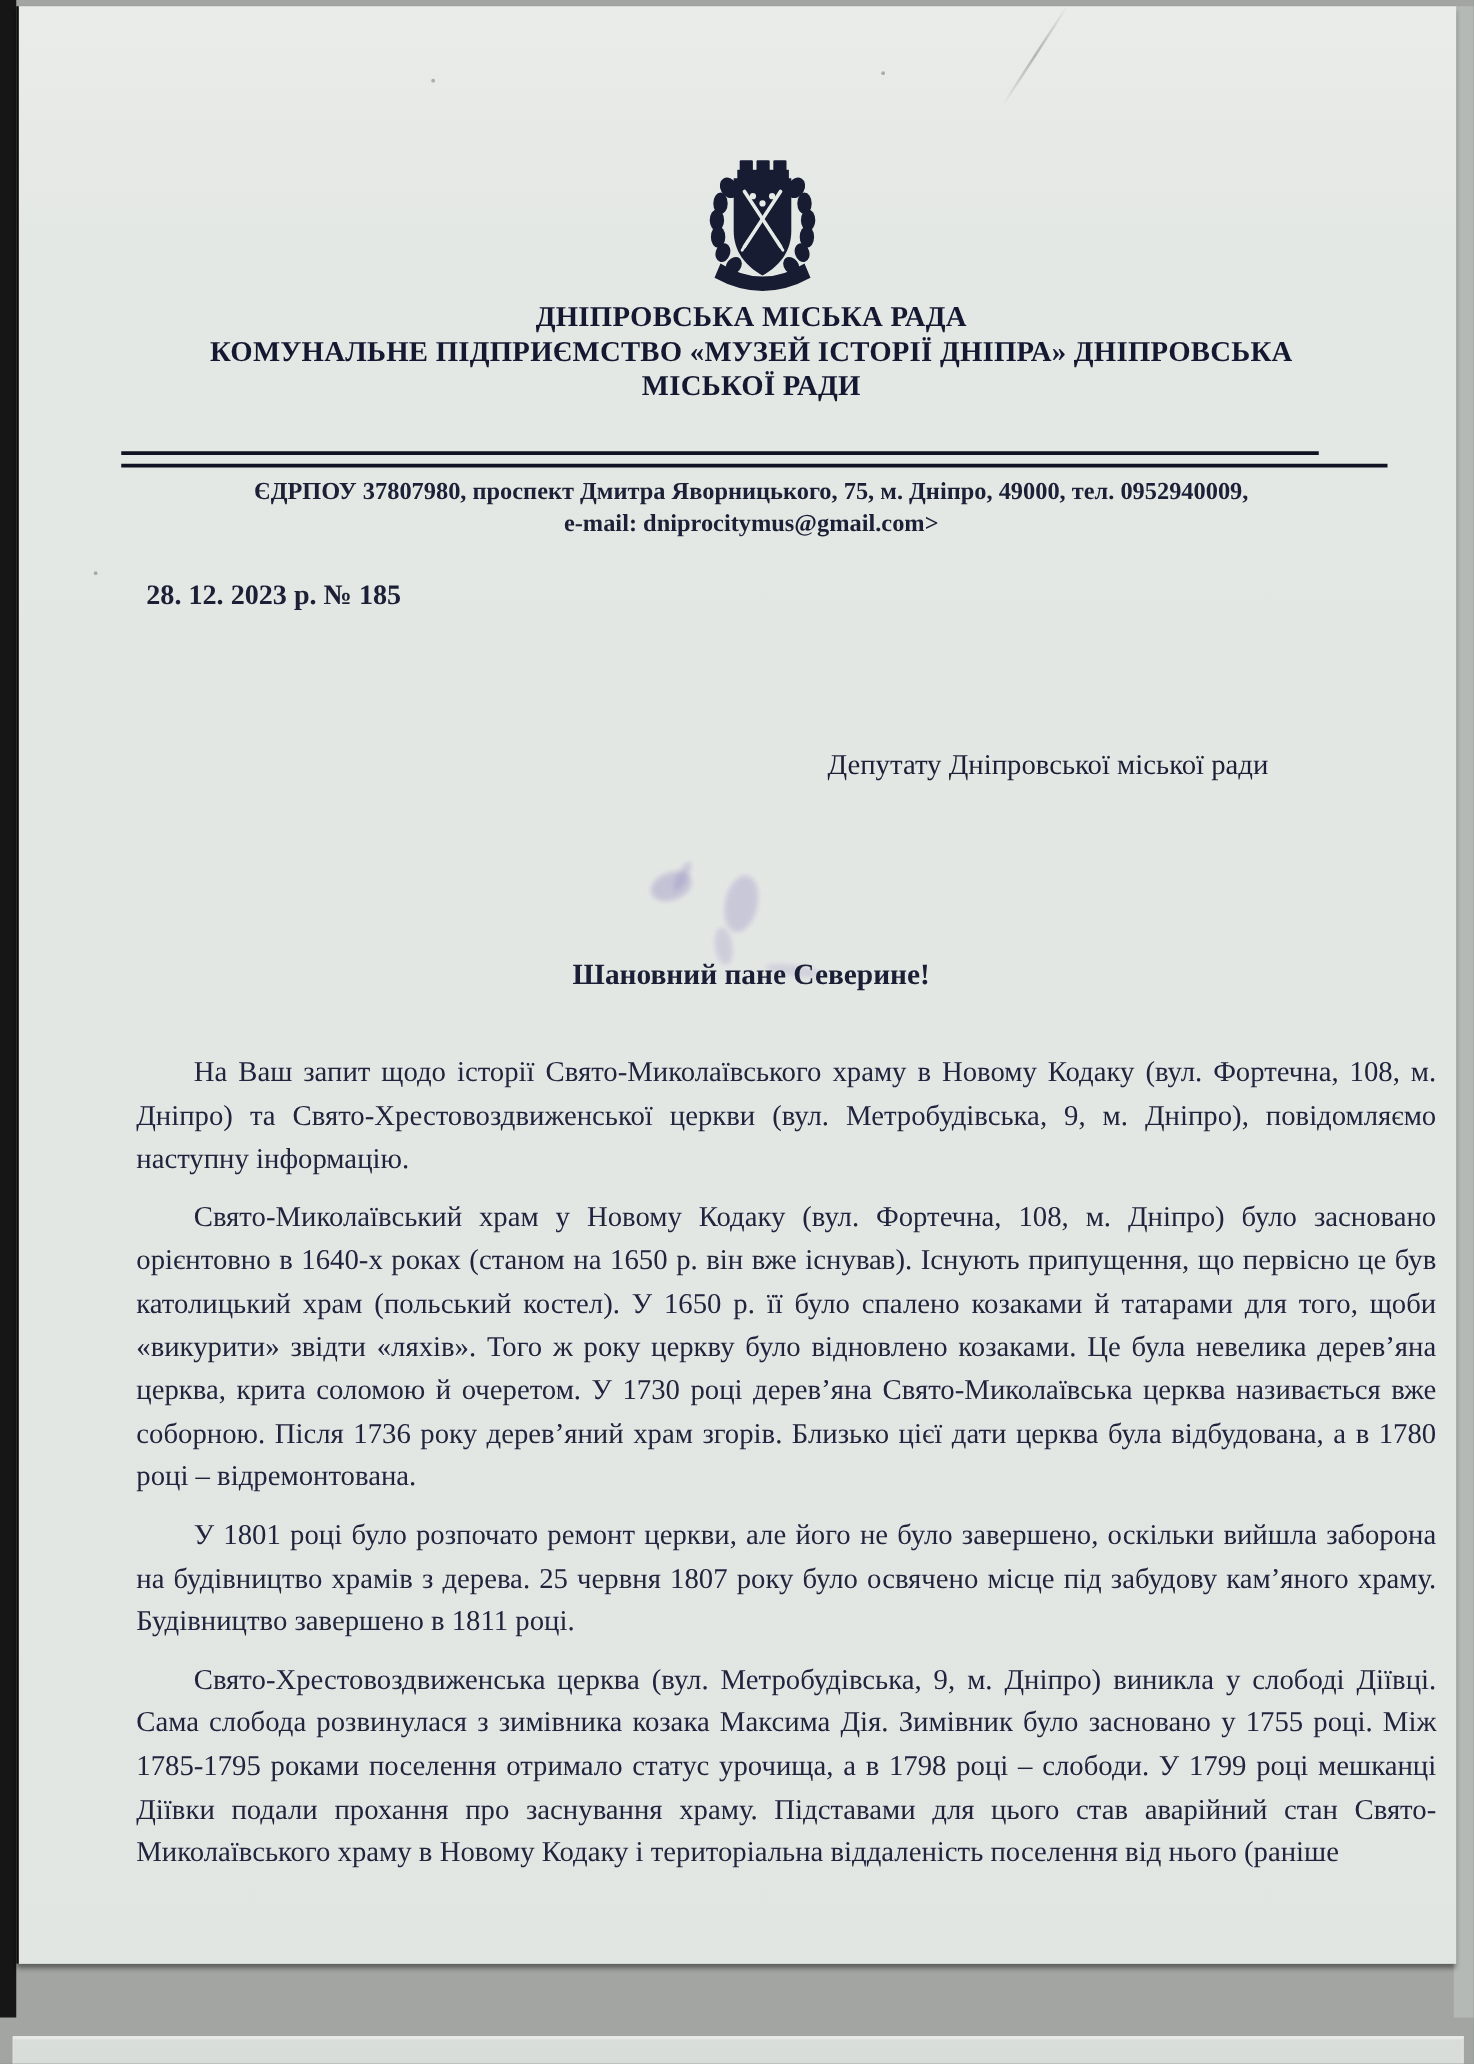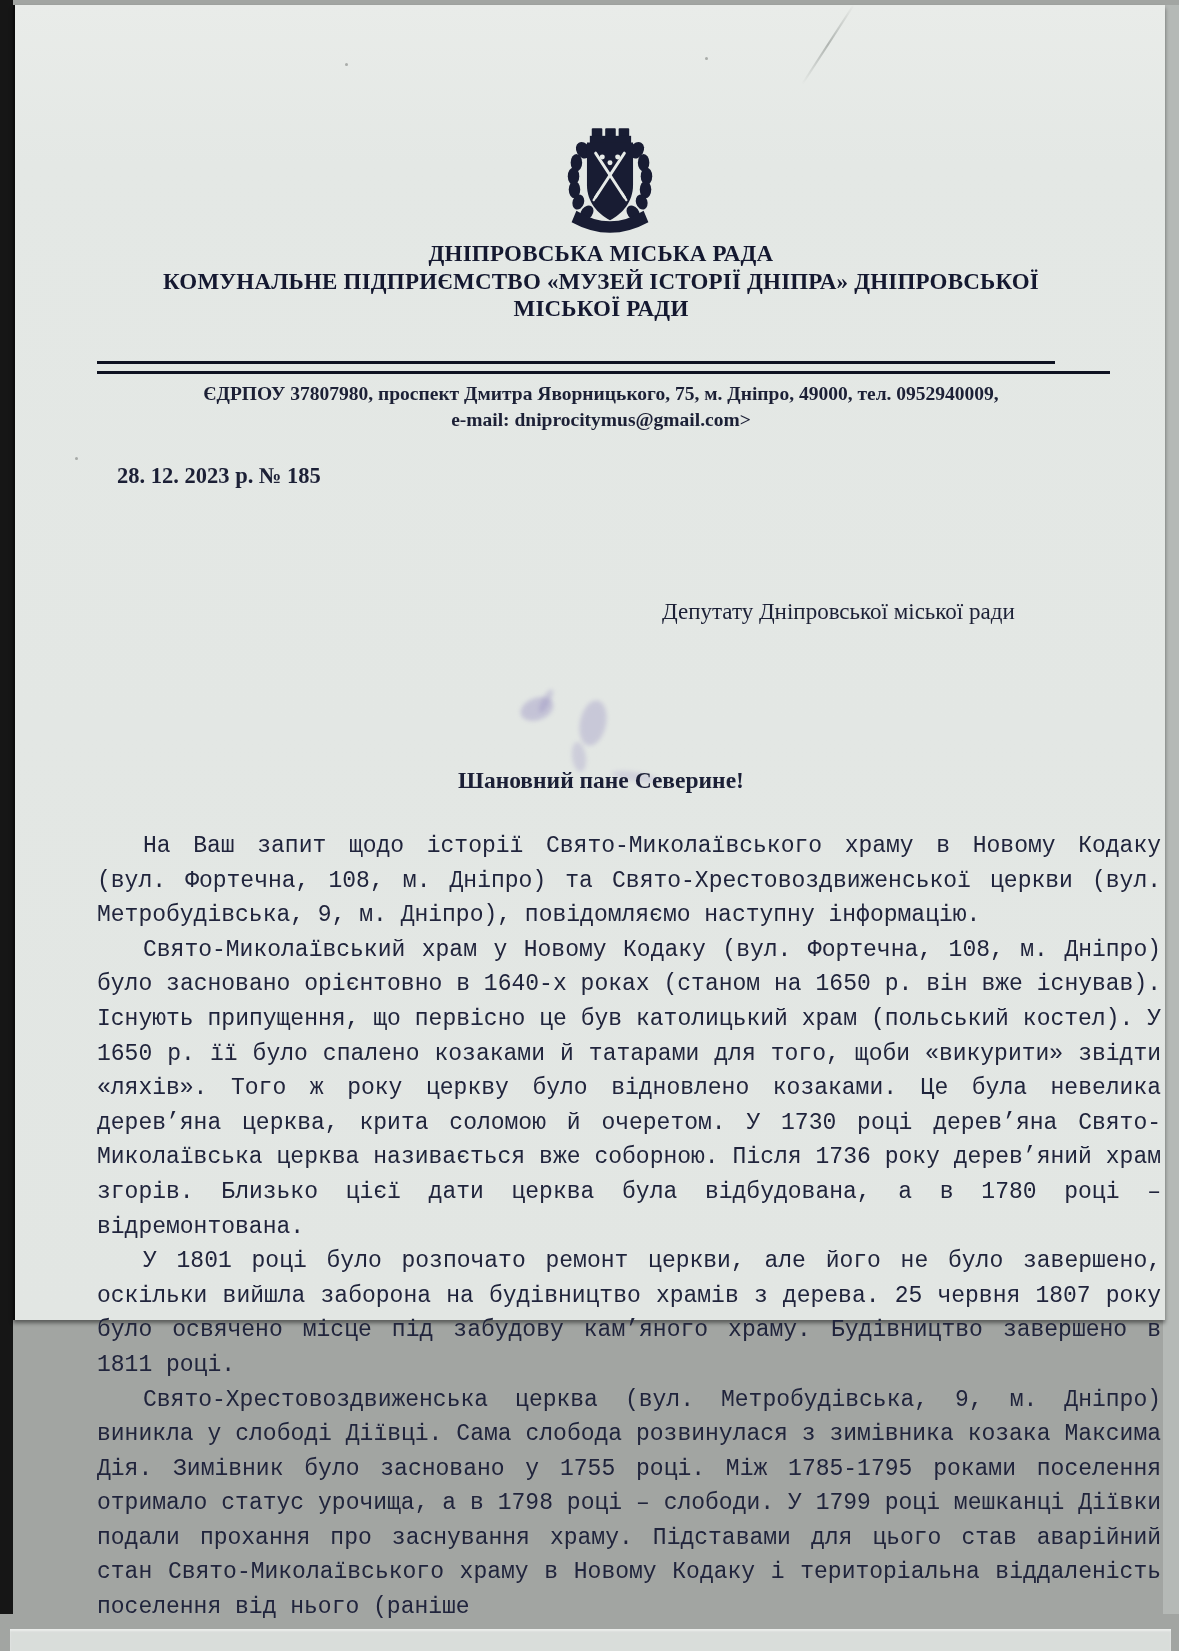--- a/index.html
+++ b/index.html
@@ -7,21 +7,21 @@
     width:1179px;height:1651px;
     background:#8f928f;
     font-family:"Liberation Serif", serif;
     position:relative;overflow:hidden;
   }
   .viewport{position:absolute;left:0;top:0;width:1179px;height:1651px;background:#a2a5a2;}
   .edge-left{position:absolute;left:0;top:0;width:13px;height:1614px;background:#161616;}
   .edge-right{position:absolute;left:1163px;top:5px;width:16px;height:1609px;background:#b5b9b6;}
 
   .page{
-    position:absolute;left:13px;top:5px;width:1150px;height:1315px;
+    position:absolute;left:13px;top:5px;width:1150px;height:1566px;
     background:linear-gradient(180deg,#e9ece9 0%,#e4e8e5 12%,#e3e7e4 55%,#e2e6e3 100%);
     border-left:2px solid #0c0c0c;
     box-shadow:0 3px 4px rgba(0,0,0,.45);
   }
   .next-page{
     position:absolute;left:10px;top:1629px;width:1161px;height:22px;
     background:#d9ddda;box-shadow:inset 0 2px 2px rgba(255,255,255,.5);
   }
 
   .crease{position:absolute;left:812px;top:-8px;width:2px;height:95px;
@@ -69,21 +69,21 @@
   .salutation{
     position:absolute;left:80px;top:762px;width:1012px;
     text-align:center;color:#1b1f36;font-size:23.5px;font-weight:700;
   }
 
   .letter-body{
     position:absolute;left:82px;top:824px;width:1064px;
     color:#20243c;font-size:23px;line-height:34.6px;
     text-align:justify;
   }
-  .letter-body p{margin:0;text-indent:46px;font-family:Liberation Mono, monospace;}
+  .letter-body p{margin:12px;text-indent:46px;}
 </style>
 </head>
 <body>
 
 <div class="viewport">
   <div class="edge-left"></div>
   <div class="edge-right"></div>
 
   <div class="page">
     <div class="crease"></div>
@@ -127,21 +127,21 @@
         <g fill="#e7ebe8">
           <circle cx="42" cy="31" r="2.6"></circle>
           <circle cx="50" cy="37" r="2.6"></circle>
           <circle cx="58" cy="31" r="2.6"></circle>
         </g>
       </svg>
     </div>
 
     <div class="org-header">
       <div>ДНІПРОВСЬКА МІСЬКА РАДА</div>
-      <div>КОМУНАЛЬНЕ ПІДПРИЄМСТВО «МУЗЕЙ ІСТОРІЇ ДНІПРА» ДНІПРОВСЬКОЇ</div>
+      <div>КОМУНАЛЬНЕ ПІДПРИЄМСТВО «МУЗЕЙ ІСТОРІЇ ДНІПРА» ДНІПРОВСЬКА</div>
       <div>МІСЬКОЇ РАДИ</div>
     </div>
 
     <div class="rule rule-1"></div>
     <div class="rule rule-2"></div>
 
     <div class="contact">
       <div>ЄДРПОУ  37807980, проспект Дмитра Яворницького, 75, м. Дніпро, 49000, тел. 0952940009,</div>
       <div>e-mail: dniprocitymus@gmail.com&gt;</div>
     </div>

